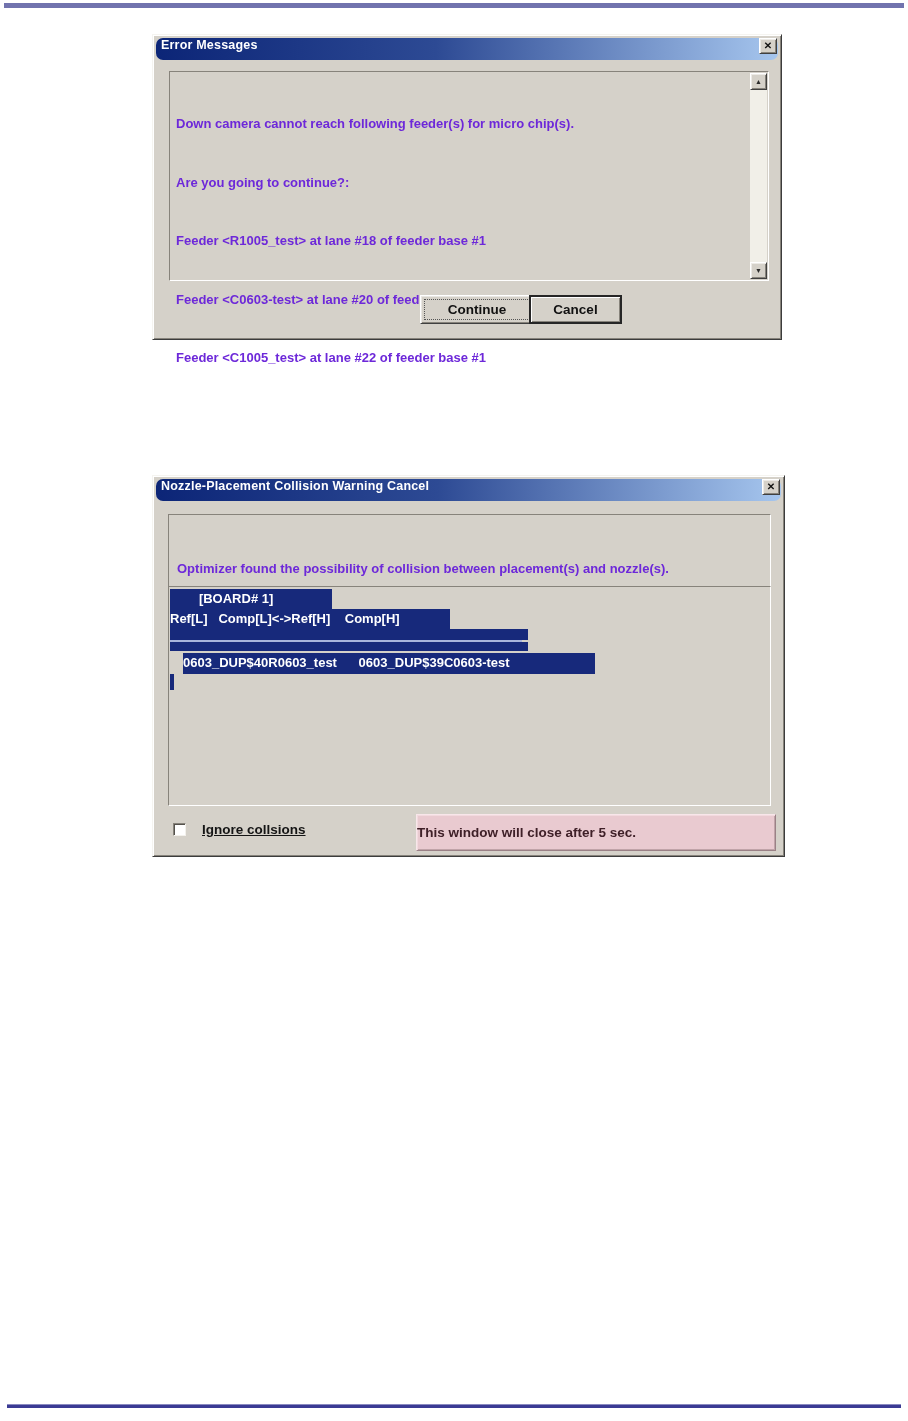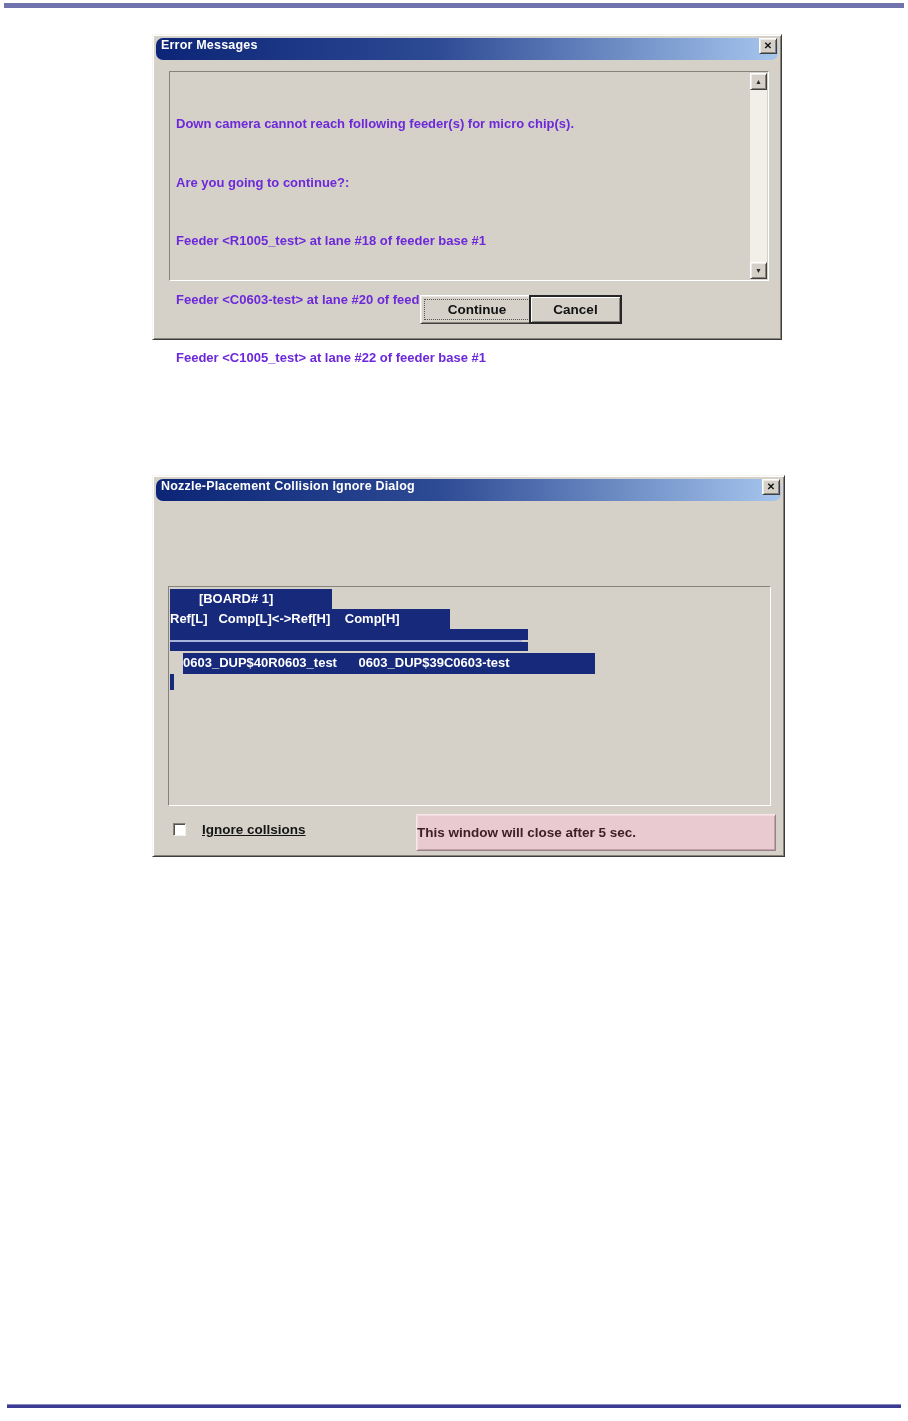--- a/index.html
+++ b/index.html
@@ -98,26 +98,32 @@
       </div>
     </div>
 
     <button class="btn btn-focus" style="left:267px; top:260px; width:114px; height:29px;">Continue</button>
     <button class="btn btn-dark" style="left:376px; top:260px; width:93px; height:29px;">Cancel</button>
   </div>
 
   <div class="win" style="left:152px; top:475px; width:633px; height:382px;">
 
     <div class="titlebar">
-      <span class="title">Nozzle-Placement Collision Ignore Dialog</span>
+      <span class="title">Nozzle-Placement Collision Warning Cancel</span>
     </div>
     <div class="closebtn">
       <span>✕</span>
     </div>
 
+    <div class="sunken" style="left:15px; top:38px; width:603px; height:73px;">
+      <div class="msg-text" style="padding:5px 8px;">
+        <div>Optimizer found the possibility of collision between placement(s) and nozzle(s).</div>
+        <div>This can make the efficiency of optimization lower.</div>
+      </div>
+    </div>
 
     <div class="sunken" style="left:15px; top:110px; width:603px; height:220px; overflow:hidden;">
       <div class="hl" style="margin:2px 0 0 1px; width:162px; height:20px;">        [BOARD# 1]</div>
       <div class="hl" style="margin-left:1px; width:280px; height:20px;">Ref[L]   Comp[L]&lt;-&gt;Ref[H]    Comp[H]</div>
       <div class="hl" style="margin-left:1px; width:358px; height:11px;"></div>
       <div style="margin-left:1px; width:352px; height:2px; background:#a8b4dc;"></div>
       <div class="hl" style="margin-left:1px; width:358px; height:9px;"></div>
       <div style="height:2px;"></div>
       <div class="hl" style="margin-left:14px; width:412px; height:21px;">0603_DUP$40R0603_test      0603_DUP$39C0603-test</div>
       <div class="hl" style="margin-left:1px; width:4px; height:16px;"></div>

